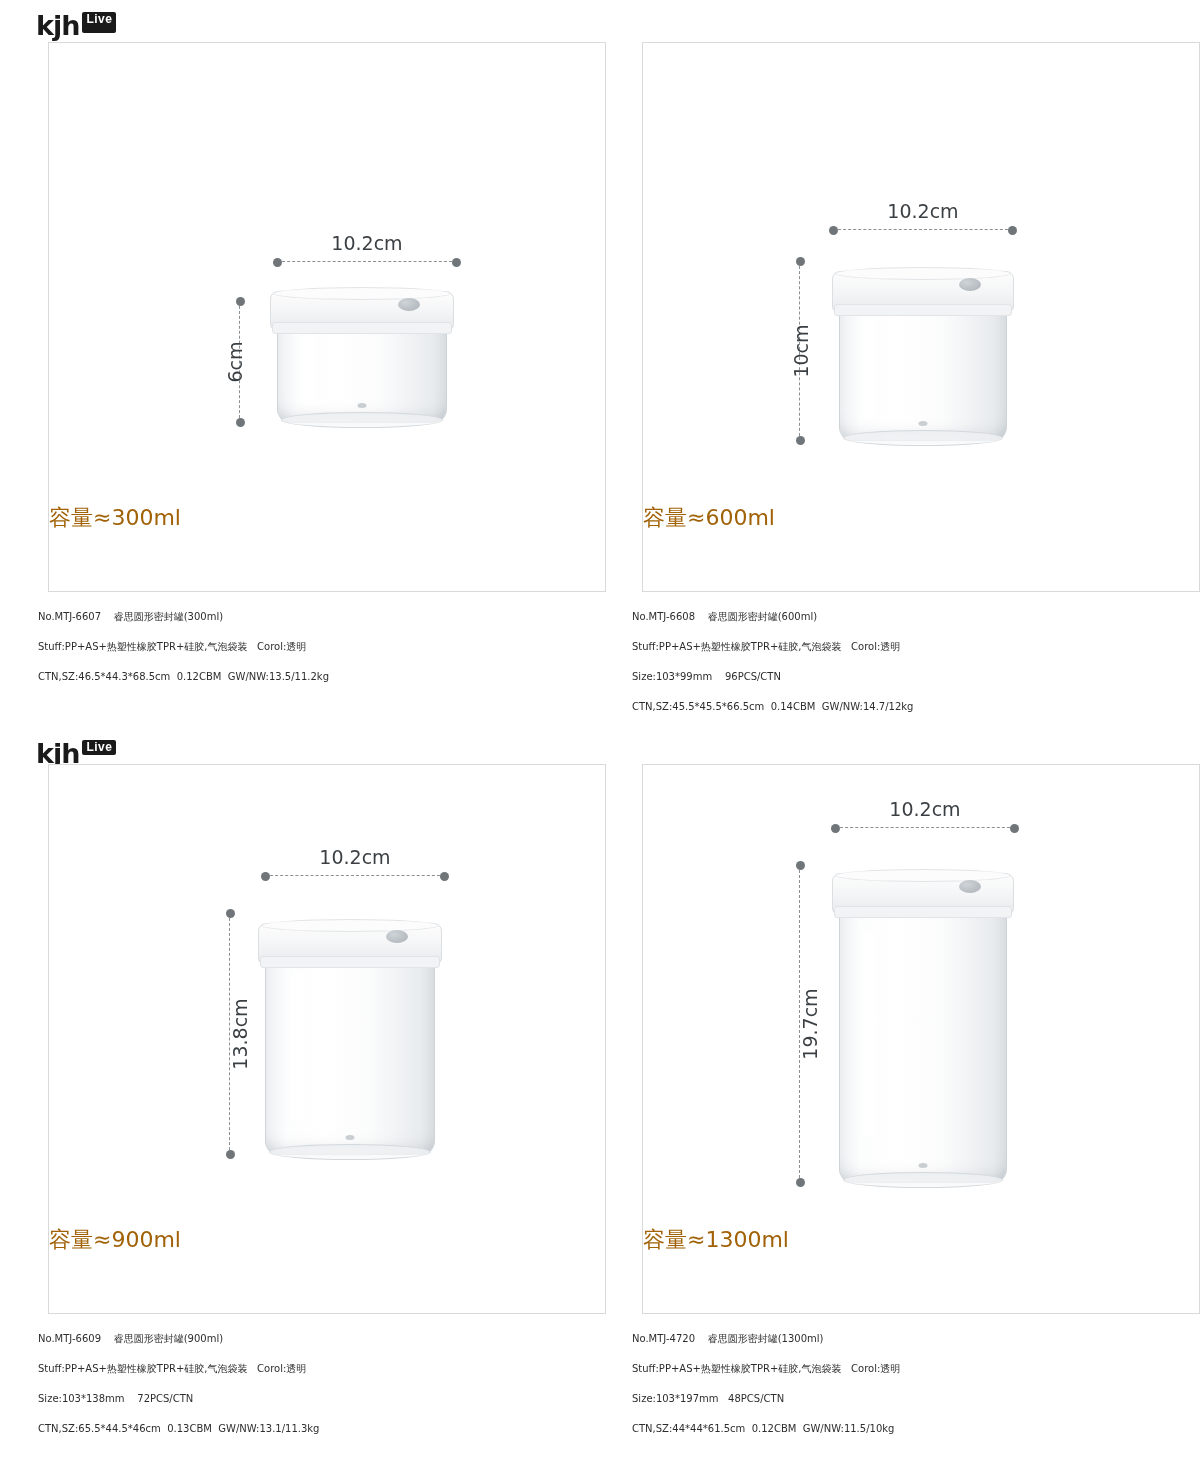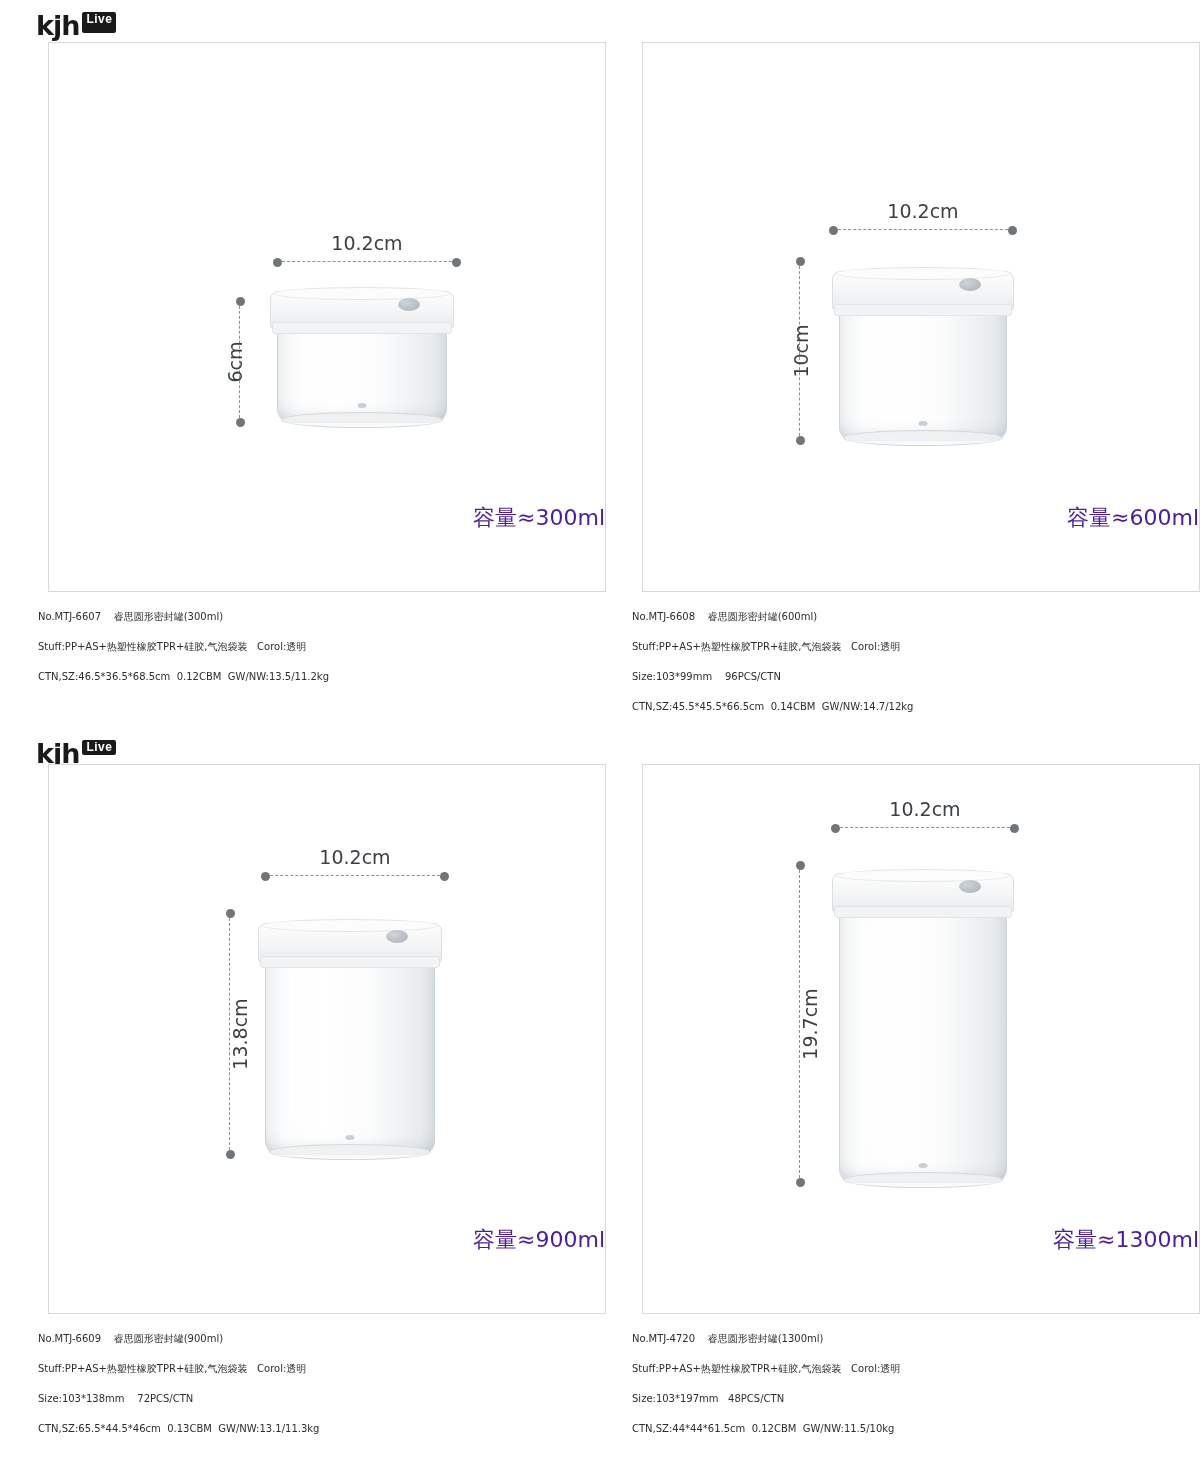--- a/index.html
+++ b/index.html
@@ -65,23 +65,23 @@
     background: #fff;
     overflow: hidden;
     margin-left: 12px;
   }
 
   .capacity {
     position: absolute;
     left: 0;
     right: 0;
     bottom: 58px;
-    text-align: right;
+    text-align: left;
     font-size: 22px;
-    color: #4c1d95;
+    color: #a16207;
     font-family: "DejaVu Sans", sans-serif;
   }
 
   
   .jar-wrap {
     position: absolute;
     left: 0; right: 0; top: 0;
     height: 470px;
   }
   .jar {
@@ -261,21 +261,21 @@
           <div class="lid" style="left:221px; top:248px; width:184px; height:38px;">
             <div class="lid-knob"></div>
             <div class="lid-seal"></div>
           </div>
         </div>
         <div class="capacity">容量≈300ml</div>
       </div>
       <div class="specs">
         <div>No.MTJ-6607    睿思圆形密封罐(300ml)</div>
         <div>Stuff:PP+AS+热塑性橡胶TPR+硅胶,气泡袋装   Corol:透明</div>
-        <div>CTN,SZ:46.5*36.5*68.5cm  0.12CBM  GW/NW:13.5/11.2kg</div>
+        <div>CTN,SZ:46.5*44.3*68.5cm  0.12CBM  GW/NW:13.5/11.2kg</div>
       </div>
     </div>
 
     <div class="cell right">
       <div class="figure">
         <div class="jar-wrap">
           <div class="dim-h" style="left:190px; width:180px; top:186px;">
             <span class="dot l"></span>
             <span class="dot r"></span>
             <span class="lbl">10.2cm</span>

